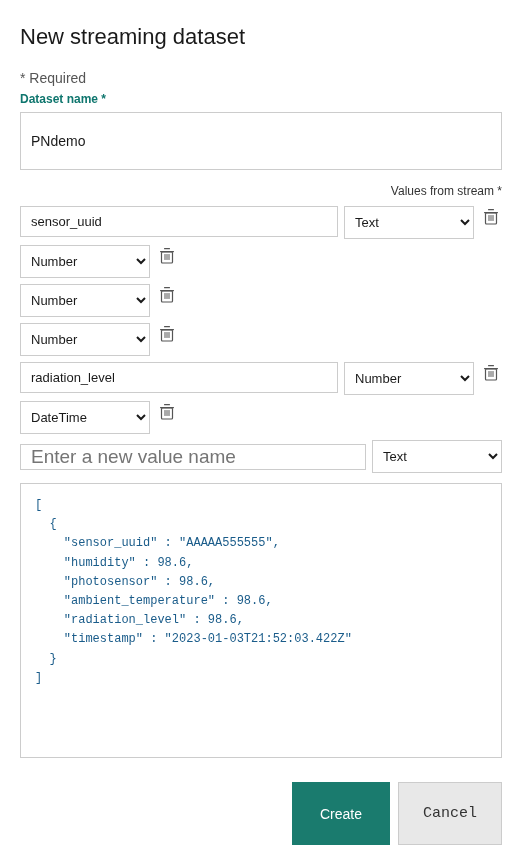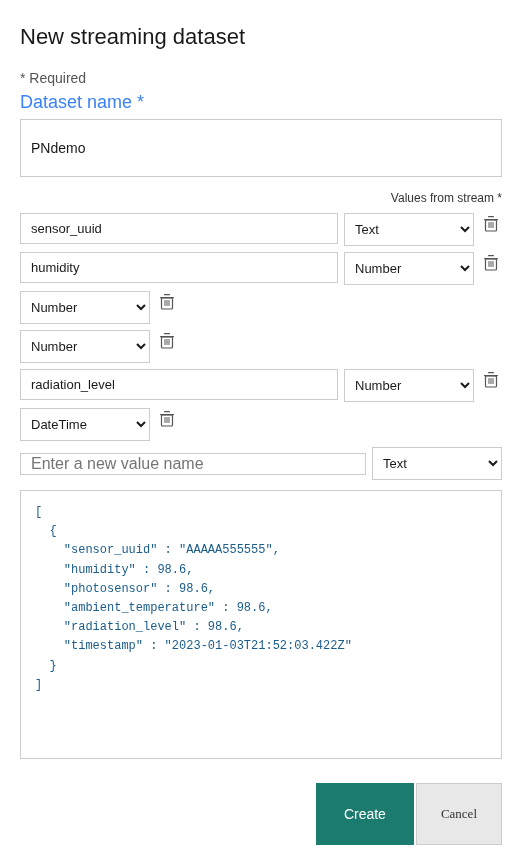--- a/index.html
+++ b/index.html
@@ -25,24 +25,24 @@
       font-weight: 300;
       color: #1a1a1a;
       margin-bottom: 20px;
     }
     .required-note {
       font-size: 14px;
       color: #555;
       margin-bottom: 6px;
     }
     .field-label {
-      font-size: 18px;
-      color: #3b82f6;
+      font-size: 12px;
+      color: #0f766e;
       margin-bottom: 6px;
-      font-weight: 400;
+      font-weight: 700;
     }
     .dataset-name-input {
       width: 100%;
       border: 1px solid #ccc;
       padding: 20px 10px;
       font-size: 14px;
       color: #1a1a1a;
       margin-bottom: 14px;
       outline: none;
     }
@@ -99,21 +99,21 @@
     .new-value-row {
       display: flex;
       align-items: center;
       gap: 6px;
       margin-bottom: 10px;
     }
     .new-value-input {
       flex: 1;
       border: 1px solid #ccc;
       padding: 1px 10px;
-      font-size: 16px;
+      font-size: 19px;
       color: #0c4a6e;
       outline: none;
       background: #fff;
     }
     .new-value-type {
       width: 130px;
       border: 1px solid #ccc;
       padding: 7px 6px;
       font-size: 13px;
       color: #1a1a1a;
@@ -131,41 +131,41 @@
       white-space: pre;
       line-height: 1.6;
       flex: 1;
       overflow: auto;
       margin-bottom: 20px;
       min-height: 170px;
     }
     .footer-buttons {
       display: flex;
       justify-content: flex-end;
-      gap: 2px;
+      gap: 8px;
       padding-top: 4px;
       margin-top: auto;
     }
     .btn-create {
       background: #1a7b6e;
       color: #fff;
       border: none;
       padding: 10px 28px;
       font-size: 14px;
       cursor: pointer;
       font-family: inherit;
     }
     .btn-cancel {
       background: #e8e8e8;
       color: #333;
       border: 1px solid #ccc;
       padding: 22px 24px;
-      font-size: 13px;
+      font-size: 15px;
       cursor: pointer;
-      font-family: Liberation Serif, serif;
+      font-family: Liberation Mono, monospace;
     }
   </style>
 </head>
 <body>
 
 <div class="panel">
 
   <h1 class="panel-title">New streaming dataset</h1>
 
   <div class="required-note">* Required</div>
@@ -186,21 +186,20 @@
       <rect x="0" y="3" width="14" height="1.2" rx="0.5" fill="#555"></rect>
       <rect x="4" y="0" width="6" height="1.2" rx="0.5" fill="#555"></rect>
       <rect x="1.5" y="4" width="11" height="11" rx="1" fill="none" stroke="#555" stroke-width="1.2"></rect>
       <rect x="4.5" y="6" width="1" height="6" rx="0.5" fill="#555"></rect>
       <rect x="6.5" y="6" width="1" height="6" rx="0.5" fill="#555"></rect>
       <rect x="8.5" y="6" width="1" height="6" rx="0.5" fill="#555"></rect>
     </svg>
         </button>
       </div>
       <div class="stream-row">
-        <input type="text" class="stream-row-name" value="humidity" style="">
         <select class="stream-row-type"><option value="Text">Text</option><option value="Number" selected="">Number</option><option value="DateTime">DateTime</option><option value="Boolean">Boolean</option></select>
         <button class="delete-btn">
           <svg viewBox="0 0 14 16" fill="none" xmlns="http://www.w3.org/2000/svg">
       <rect x="0" y="3" width="14" height="1.2" rx="0.5" fill="#555"></rect>
       <rect x="4" y="0" width="6" height="1.2" rx="0.5" fill="#555"></rect>
       <rect x="1.5" y="4" width="11" height="11" rx="1" fill="none" stroke="#555" stroke-width="1.2"></rect>
       <rect x="4.5" y="6" width="1" height="6" rx="0.5" fill="#555"></rect>
       <rect x="6.5" y="6" width="1" height="6" rx="0.5" fill="#555"></rect>
       <rect x="8.5" y="6" width="1" height="6" rx="0.5" fill="#555"></rect>
     </svg>

